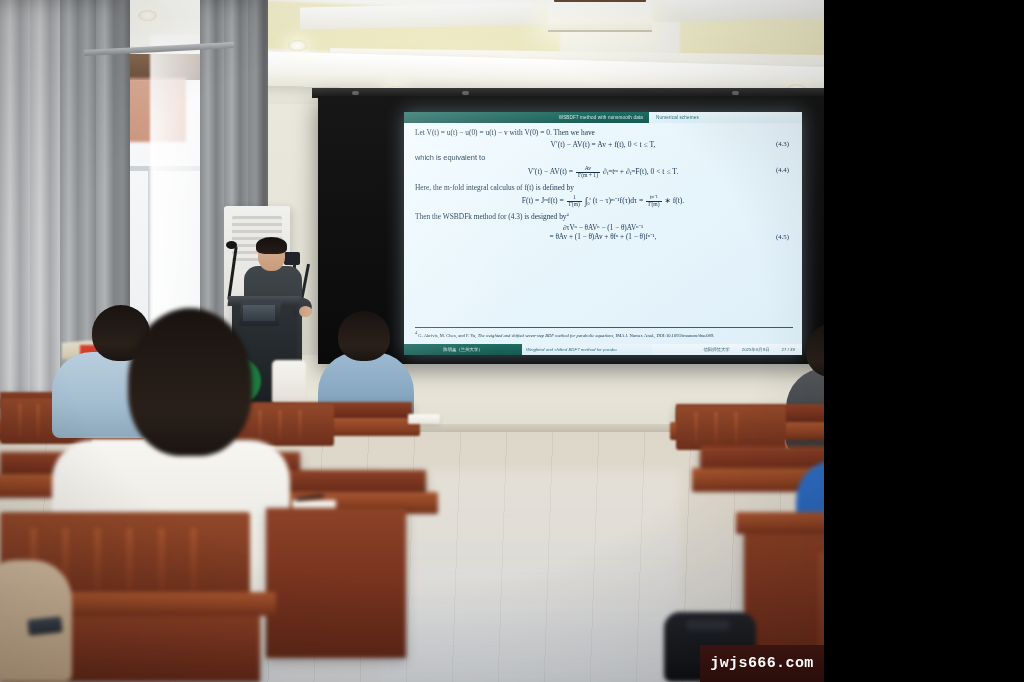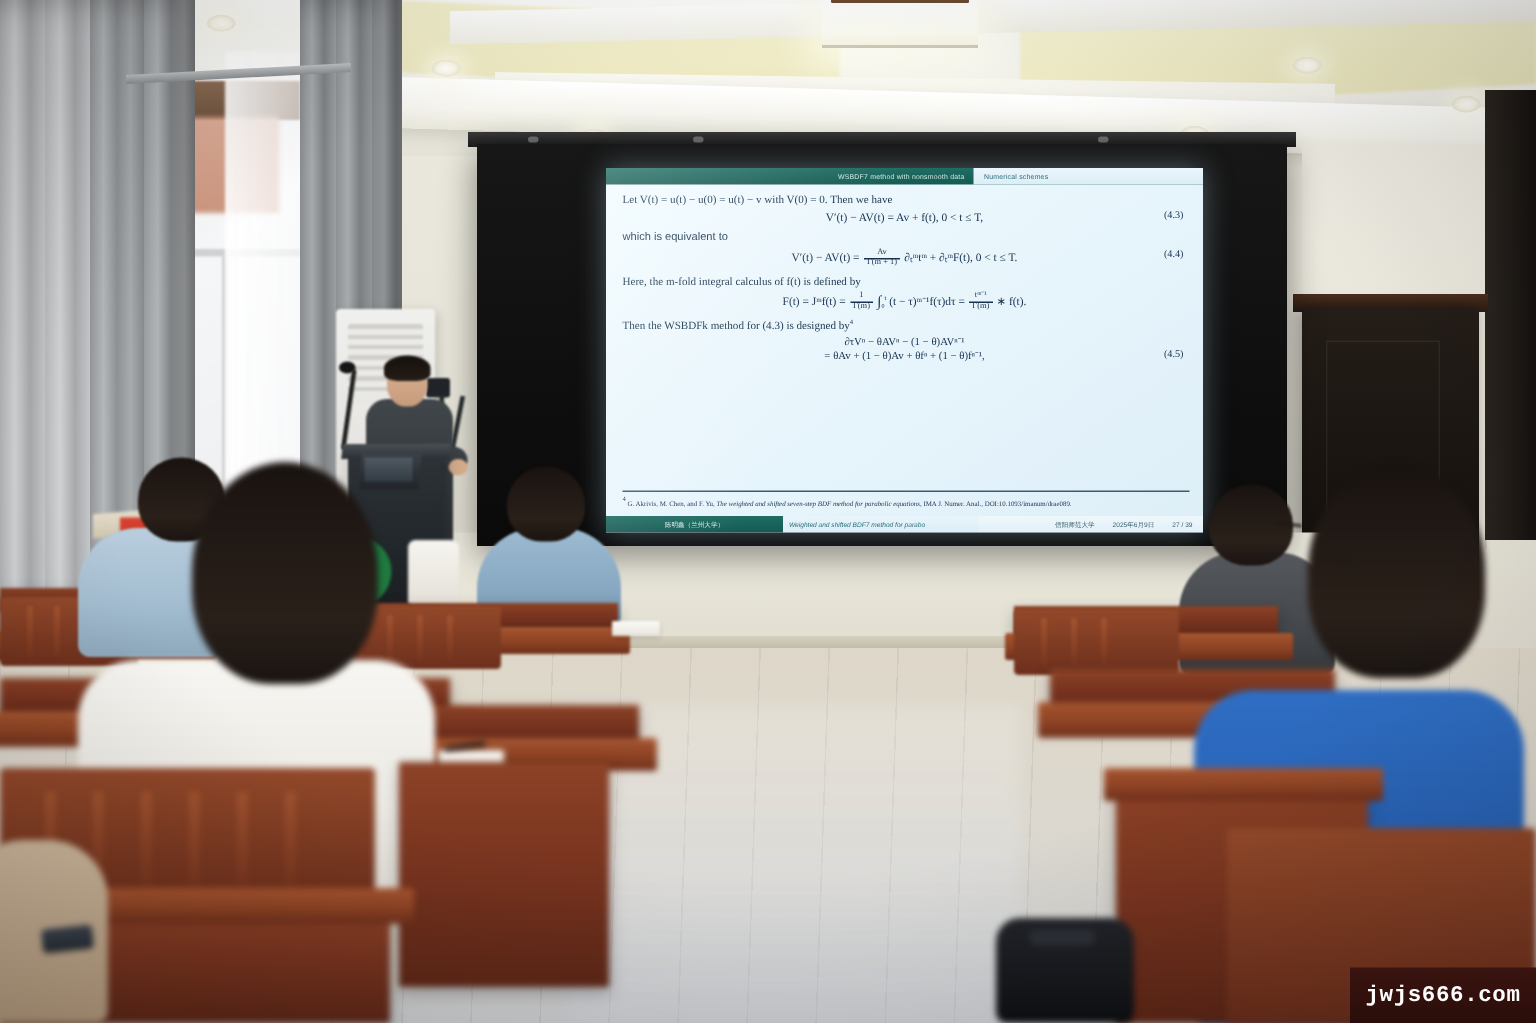--- a/index.html
+++ b/index.html
@@ -1,21 +1,21 @@
 <!DOCTYPE html>
 <html><head>
 <meta charset="utf-8">
 <title>Lecture Hall Presentation Photo</title>
 <style>
   html,body{margin:0;padding:0;background:#000;}
   body{font-family:"Liberation Sans",sans-serif;}
 
   #scene{
     position:relative;
-    width:1024px;height:682px;
+    width:824px;height:682px;
     overflow:hidden;
     background:#7f1d1d;
     user-select:none;
   }
 
   
   .wall-back{
     position:absolute;left:0;top:0;width:1024px;height:682px;
     background:
       linear-gradient(180deg,#eceade 0%,#e6e4d8 40%,#ded9cd 70%,#d2ccc0 100%);

